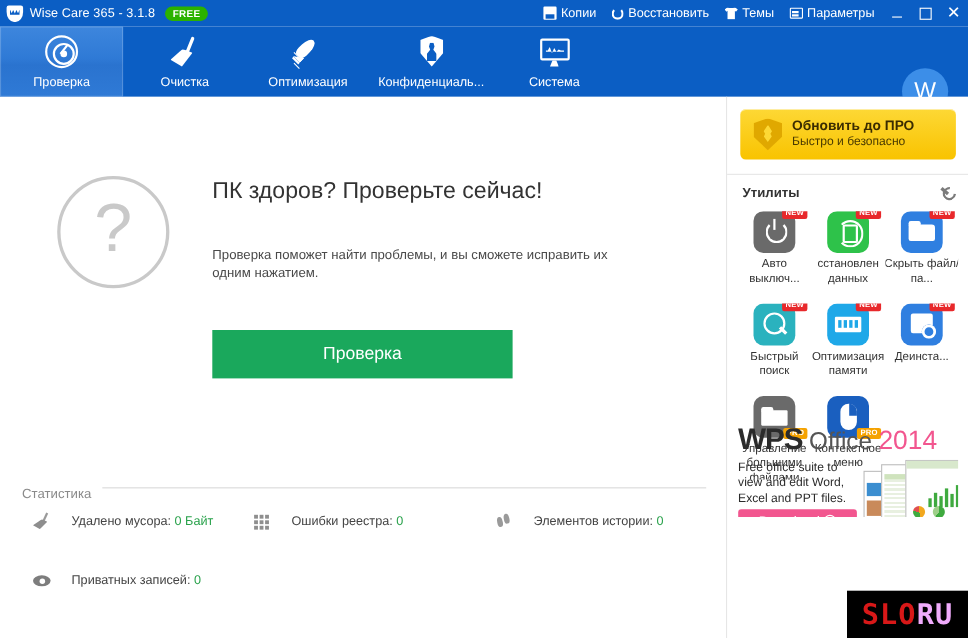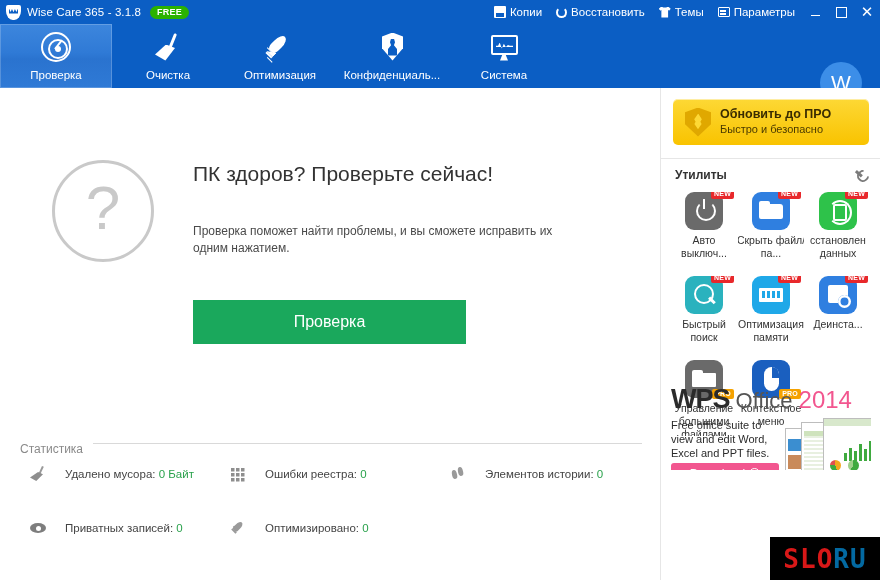--- a/index.html
+++ b/index.html
@@ -405,21 +405,21 @@
     background: conic-gradient(#3faa3f 0 60%, #9fd08a 60% 100%); }
 
   
   .watermark {
     position:absolute; left:770px; top:537px; width:110px; height:43px;
     background:#000; display:flex; align-items:center; justify-content:center;
     letter-spacing:1px; overflow:hidden;
   }
   .wm-txt { font-family:"DejaVu Sans Mono", monospace; font-size:26px; font-weight:bold; line-height:1; }
   .wm-r { color:#d81818; }
-  .wm-w { color:#0369a1; }
+  .wm-w { color:#f0abfc; }
 </style>
 </head>
 <body>
 
 <div id="app">
 
   <div class="titlebar">
     <div class="tb-logo">
         <div class="shield-sm"></div>
       </div>
@@ -526,25 +526,20 @@
       <div class="stat">
         <span class="sico sico-foot"></span>
         <span class="stat-lbl"><span>Элементов истории:</span>
           <span class="stat-val">0</span></span>
       </div>
       <div class="stat">
         <span class="sico sico-eye"></span>
         <span class="stat-lbl"><span>Приватных записей:</span>
           <span class="stat-val">0</span></span>
       </div>
-      <div class="stat">
-        <span class="sico sico-rk"></span>
-        <span class="stat-lbl"><span>Оптимизировано:</span>
-          <span class="stat-val">0</span></span>
-      </div>
     </div>
 
   </div>
 
   <div class="sidebar">
 
     <div class="pro-banner">
       <div class="pro-shield"></div>
       <div>
         <div class="pro-t1">Обновить до ПРО</div>
@@ -564,32 +559,32 @@
       <div class="util">
         <div class="util-iwrap">
           <div class="util-ico g-power"></div>
           <span class="badge badge-new">NEW</span>
         </div>
         <div class="util-lbl wrap">Авто выключ...</div>
       </div>
 
       <div class="util">
         <div class="util-iwrap">
+          <div class="util-ico g-restore"></div>
+          <span class="badge badge-new">NEW</span>
+        </div>
+        <div class="util-lbl wrap">сстановлен данных</div>
+      </div>
+
+      <div class="util">
+        <div class="util-iwrap">
           <div class="util-ico g-folder"></div>
           <span class="badge badge-new">NEW</span>
         </div>
         <div class="util-lbl wrap">Скрыть файл/па...</div>
-      </div>
-
-      <div class="util">
-        <div class="util-iwrap">
-          <div class="util-ico g-restore"></div>
-          <span class="badge badge-new">NEW</span>
-        </div>
-        <div class="util-lbl wrap">сстановлен данных</div>
       </div>
 
       <div class="util">
         <div class="util-iwrap">
           <div class="util-ico g-search"></div>
           <span class="badge badge-new">NEW</span>
         </div>
         <div class="util-lbl wrap">Быстрый поиск</div>
       </div>
 

